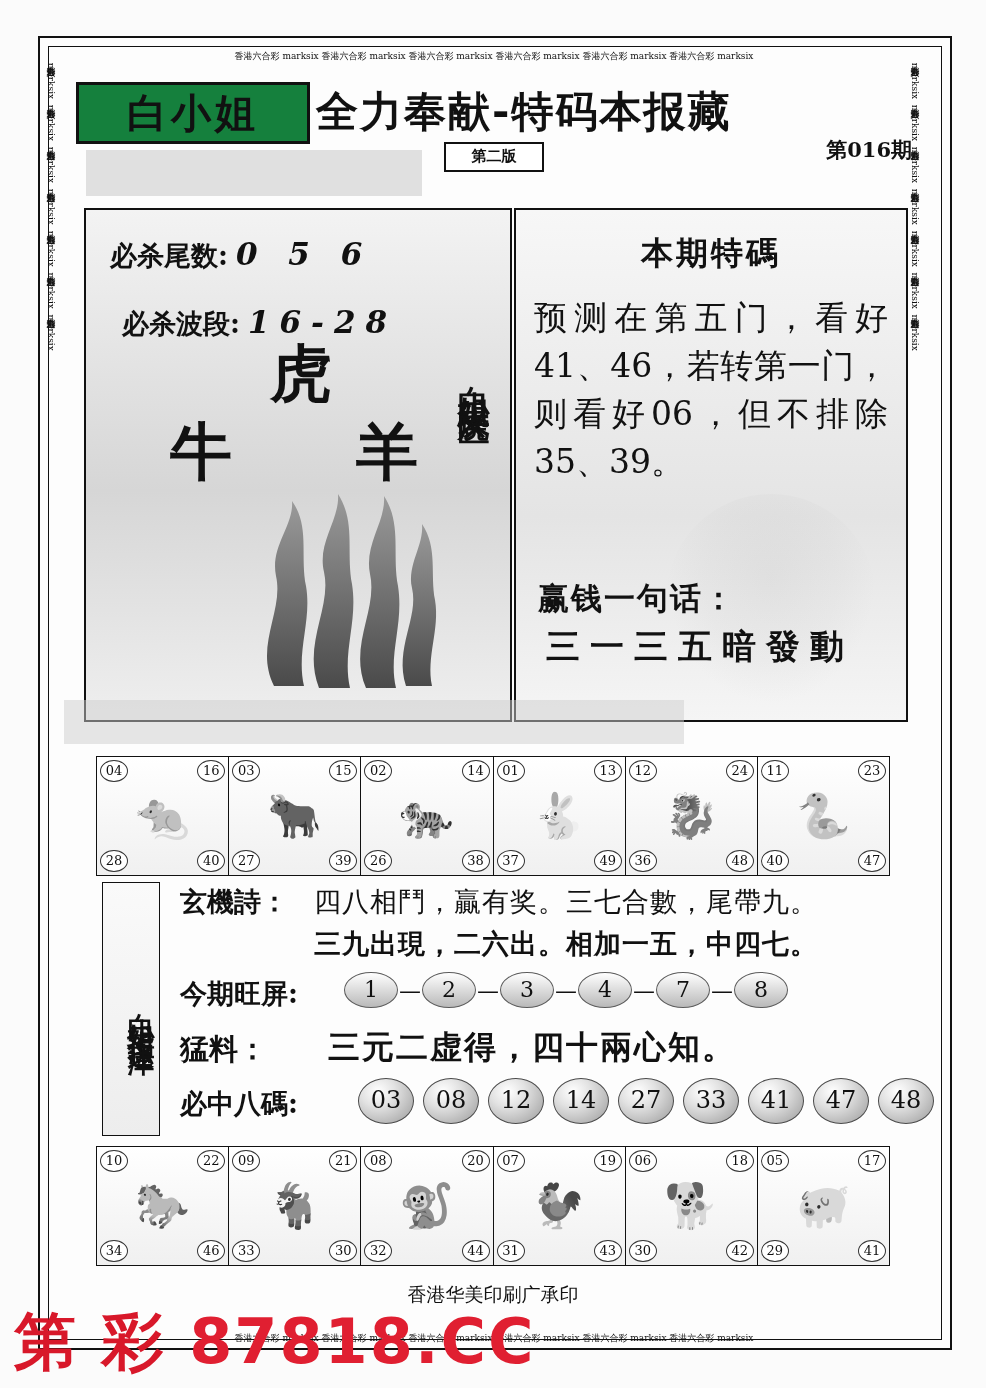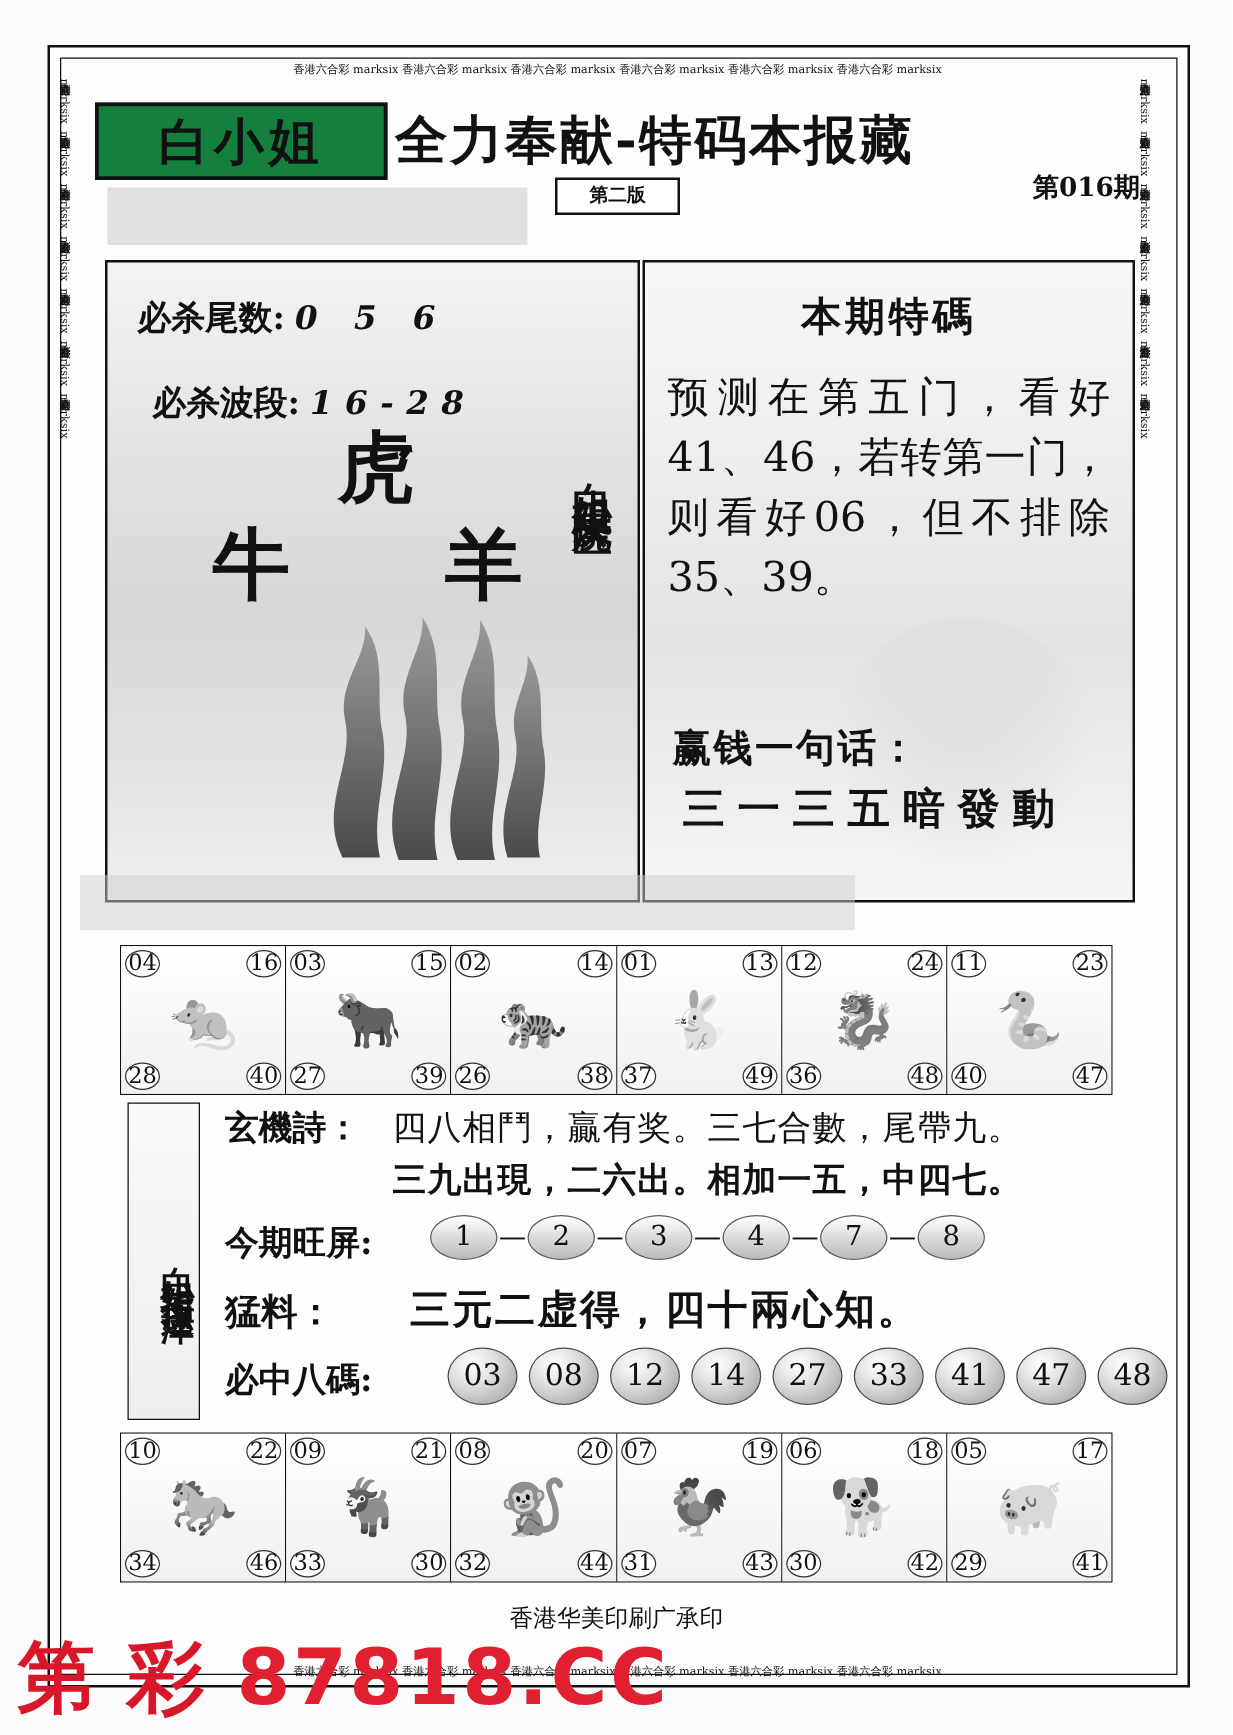--- a/index.html
+++ b/index.html
@@ -94,21 +94,21 @@
     position:absolute;left:514px;top:208px;width:390px;height:510px;
     border:2px solid #111;
     background:linear-gradient(180deg,#f7f7f7,#e4e4e4 60%,#f5f5f5);
     overflow:hidden;
   }
   .kill-line{
     font-family:"DejaVu Serif","Liberation Serif",serif;
     font-weight:bold;font-size:27px;color:#111;white-space:nowrap;
   }
   .kill-line .val{
-    font-style:italic;font-size:26px;letter-spacing:10px;margin-left:8px;
+    font-style:italic;font-size:31px;letter-spacing:10px;margin-left:8px;
   }
   .kill1{position:absolute;left:24px;top:26px;}
   .kill2{position:absolute;left:36px;top:70px;margin-top:24px;}
 
   .zodiac{
     position:absolute;
     font-family:"DejaVu Serif","Liberation Serif",serif;
     font-weight:bold;color:#111;
   }
   .z-tiger{left:184px;top:122px;font-size:62px;}
@@ -162,21 +162,21 @@
   .grid-bottom{top:1146px;}
   .cell{
     flex:1;position:relative;border-right:1px solid #111;
     background:linear-gradient(180deg,#ffffff,#f0f0f0);
   }
   .cell:last-child{border-right:none;}
   .num{
     position:absolute;width:26px;height:20px;border:1px solid #333;
     border-radius:50%;
     font-family:"DejaVu Serif","Liberation Serif",serif;
-    font-size:18px;text-align:center;line-height:19px;color:#111;
+    font-size:13px;text-align:center;line-height:19px;color:#111;
     background:#fff;
   }
   .n-tl{left:3px;top:3px;}
   .n-tr{right:3px;top:3px;}
   .n-bl{left:3px;bottom:3px;}
   .n-br{right:3px;bottom:3px;}
   .animal{
     position:absolute;left:0;right:0;top:24px;height:70px;
     display:flex;align-items:center;justify-content:center;
     font-size:44px;color:#2a2a2a;

